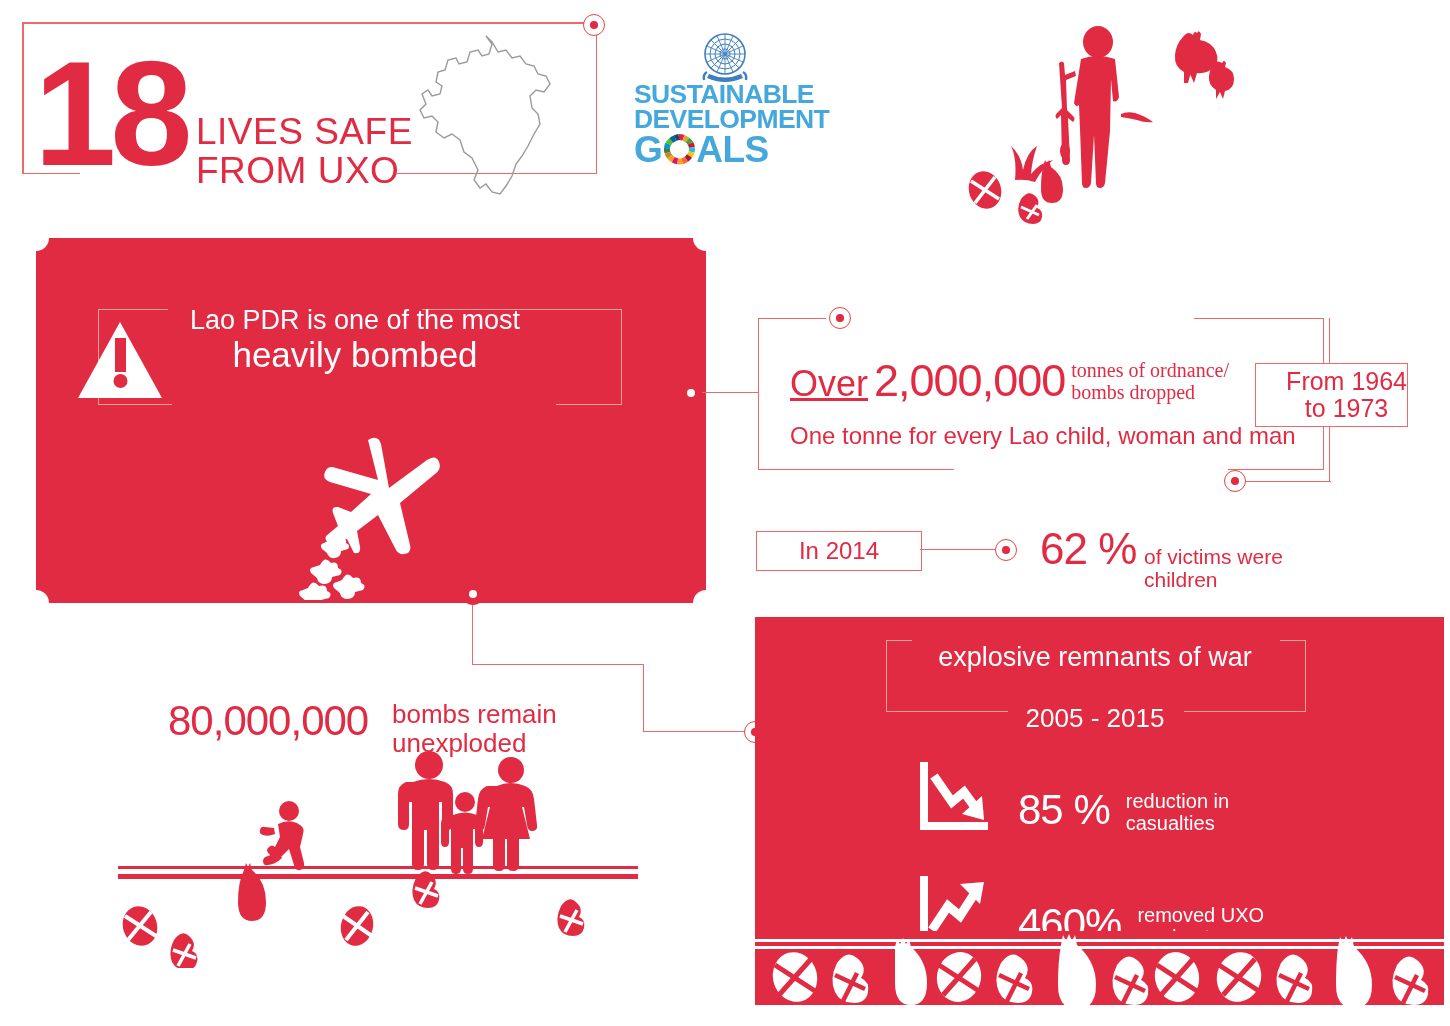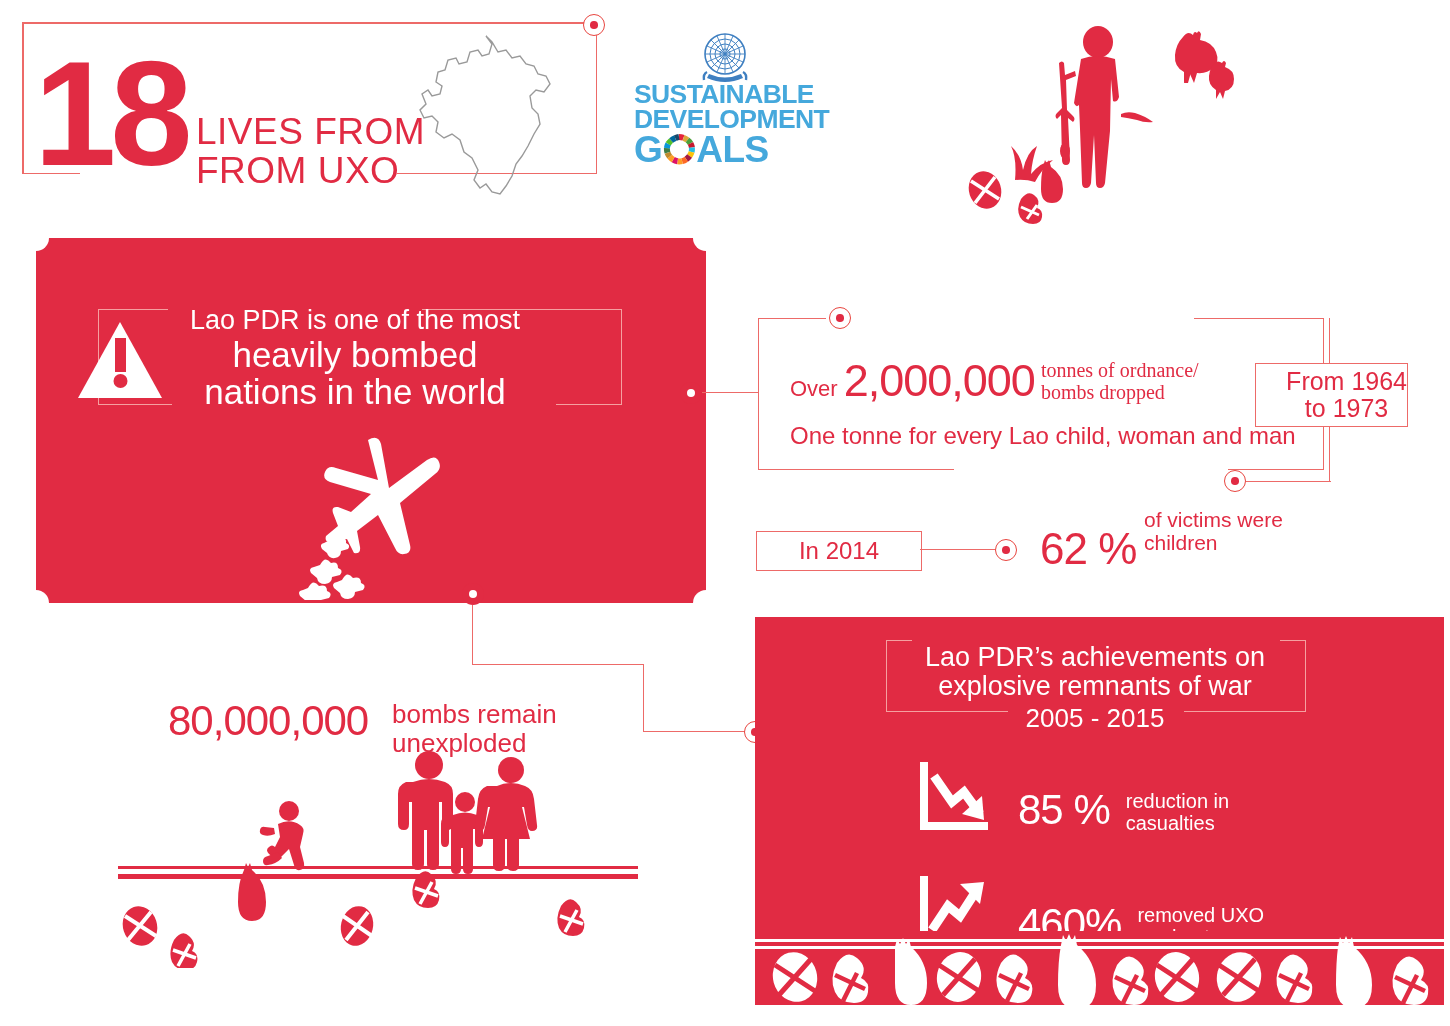--- a/index.html
+++ b/index.html
@@ -61,34 +61,34 @@
   #stats-frame .sf-t-l{position:absolute;left:0;top:0;width:68px;height:1.4px;background:#ED6A68;}
   #stats-frame .sf-t-r{position:absolute;right:0;top:0;width:130px;height:1.4px;background:#ED6A68;}
   #stats-frame .sf-l{position:absolute;left:0;top:0;width:1.4px;height:100%;background:#ED6A68;}
   #stats-frame .sf-r{position:absolute;right:0;top:0;width:1.4px;height:100%;background:#ED6A68;}
   #stats-frame .sf-b-l{position:absolute;left:0;bottom:0;width:196px;height:1.4px;background:#ED6A68;}
   #stats-frame .sf-b-r{position:absolute;right:0;bottom:0;width:96px;height:1.4px;background:#ED6A68;}
 
   .ln{position:absolute;background:#ED6A68;}
 
   #tonnes-row{left:790px;top:355px;display:flex;align-items:baseline;}
-  #tonnes-row .over{font-size:22px;}
+  #tonnes-row .over{font-size:36px;text-decoration:underline;}
   #tonnes-row .num{font-size:45px;margin:0 6px;letter-spacing:-1px;}
   #tonnes-row .desc{font-size:20px;line-height:22px;align-self:center;font-family:Liberation Serif, serif;}
   #one-tonne{left:790px;top:422px;font-size:24px;}
 
   #box-years{left:1255px;top:363px;width:151px;height:62px;border:1.4px solid #ED6A68;
     background:#fff;display:flex;align-items:center;justify-content:flex-end;text-align:center;
     font-size:25px;line-height:27px;}
 
   
   #box-2014{left:756px;top:531px;width:164px;height:38px;border:1.4px solid #ED6A68;background:#fff;
     display:flex;align-items:center;justify-content:center;font-size:24px;}
   #pct62{left:1040px;top:524px;font-size:44px;letter-spacing:-1px;}
-  #pct62-desc{left:1144px;top:508px;font-size:21px;line-height:23px;}
+  #pct62-desc{left:1144px;top:545px;font-size:21px;line-height:23px;}
 
   
   #panel-ach{left:755px;top:617px;width:689px;height:388px;background:#E12B43;}
   #ach-frame{left:886px;top:640px;width:420px;height:72px;}
   #ach-frame .af-t-l{position:absolute;left:0;top:0;width:26px;height:1.3px;background:#F5A0A0;}
   #ach-frame .af-t-r{position:absolute;right:0;top:0;width:26px;height:1.3px;background:#F5A0A0;}
   #ach-frame .af-l{position:absolute;left:0;top:0;width:1.3px;height:100%;background:#F5A0A0;}
   #ach-frame .af-r{position:absolute;right:0;top:0;width:1.3px;height:100%;background:#F5A0A0;}
   #ach-frame .af-b-l{position:absolute;left:0;bottom:0;width:122px;height:1.3px;background:#F5A0A0;}
   #ach-frame .af-b-r{position:absolute;right:0;bottom:0;width:122px;height:1.3px;background:#F5A0A0;}
@@ -118,21 +118,21 @@
 <div class="abs" id="header-frame">
   <div class="fr-top"></div>
   <div class="fr-left"></div>
   <div class="fr-right"></div>
   <div class="fr-bot-l"></div>
   <div class="fr-bot-r"></div>
 </div>
 
 <div class="abs" id="big-18">18</div>
 <div class="abs" id="lives-safe">
-  <div>LIVES FROM</div>
+  <div>LIVES SAFE</div>
   <div>FROM UXO</div>
 </div>
 
 <div class="abs" style="left:412px;top:34px;width:180px;height:168px;">
   <svg width="180" height="168" viewBox="0 0 180 168">
     <path d="M74 2 L80 10 L77 20 L70 22 L66 16 L58 18 L55 28 L47 30 L44 24 L36 26 L33 36 L26 38
              L24 48 L30 52 L28 60 L20 62 L16 56 L10 60 L14 70 L8 76 L12 84 L20 82 L26 88 L24 98
              L32 104 L40 100 L48 106 L52 118 L60 124 L66 136 L62 146 L68 154 L74 150 L80 158
              L88 160 L94 152 L100 142 L104 130 L110 122 L116 112 L122 100 L128 90 L126 80
              L120 74 L118 62 L124 56 L132 58 L138 50 L134 42 L126 40 L122 32 L114 30 L108 22
@@ -257,21 +257,20 @@
   <svg width="90" height="84" viewBox="0 0 90 84">
     <path d="M44 4 L86 80 L2 80 Z" fill="#ffffff"></path>
     <rect x="39" y="20" width="11" height="34" fill="#E12B43"></rect>
     <circle cx="44.5" cy="63" r="7" fill="#E12B43"></circle>
   </svg>
 </div>
 
 <div class="abs" id="panel-main-text">
   <div class="l1">Lao PDR is one of the most</div>
   <div class="l2">heavily bombed</div>
-  <div class="l3">nations in the world</div>
 </div>
 
 <div class="abs" style="left:280px;top:430px;width:220px;height:170px;">
   <svg width="220" height="170" viewBox="0 0 220 170">
     <g fill="#ffffff">
       <path d="M88 10 q10 -6 13 4 l8 44 l38 -28 q9 -6 12 2 q3 7 -4 12 l-35 29 l10 42
                q2 8 -6 9 q-6 1 -9 -6 l-17 -33 l-21 16 l3 16 q1 7 -6 6 l-7 -14 l-15 3 q-8 1 -6 -6 l12 -10
                l-5 -13 q-2 -7 5 -6 l13 5 l20 -18 l-41 -12 q-8 -3 -5 -10 q3 -7 11 -4 l42 12 z"></path>
       <path d="M50 110 q5 -9 10 -1 q7 -2 6 4 q5 2 2 6 l-7 2 q0 6 -6 7 q-6 1 -8 -5 l-5 -4 q-3 -5 2 -6 z"></path>
       <path d="M40 135 q5 -10 11 -2 q7 -2 7 5 q6 2 2 7 l-8 2 q0 6 -7 7 q-7 0 -8 -6 l-6 -5 q-3 -5 3 -6 z"></path>
@@ -350,21 +349,20 @@
 <div class="abs" id="ach-frame">
   <div class="af-t-l"></div>
   <div class="af-t-r"></div>
   <div class="af-l"></div>
   <div class="af-r"></div>
   <div class="af-b-l"></div>
   <div class="af-b-r"></div>
 </div>
 
 <div class="abs" id="ach-title">
-  <div>Lao PDR’s achievements on</div>
   <div>explosive remnants of war</div>
 </div>
 <div class="abs" id="ach-years">2005 - 2015</div>
 
 <div class="abs ach-row" style="left:918px;top:758px;">
   <span>
     <svg width="74" height="76" viewBox="0 0 74 76">
       <path d="M6 4 L6 68 L70 68" stroke="#ffffff" stroke-width="8" fill="none"></path>
       <path d="M16 18 L34 44 L46 34 L62 56" stroke="#ffffff" stroke-width="9" fill="none"></path>
       <path d="M66 62 L64 38 L44 56 Z" fill="#ffffff"></path>

